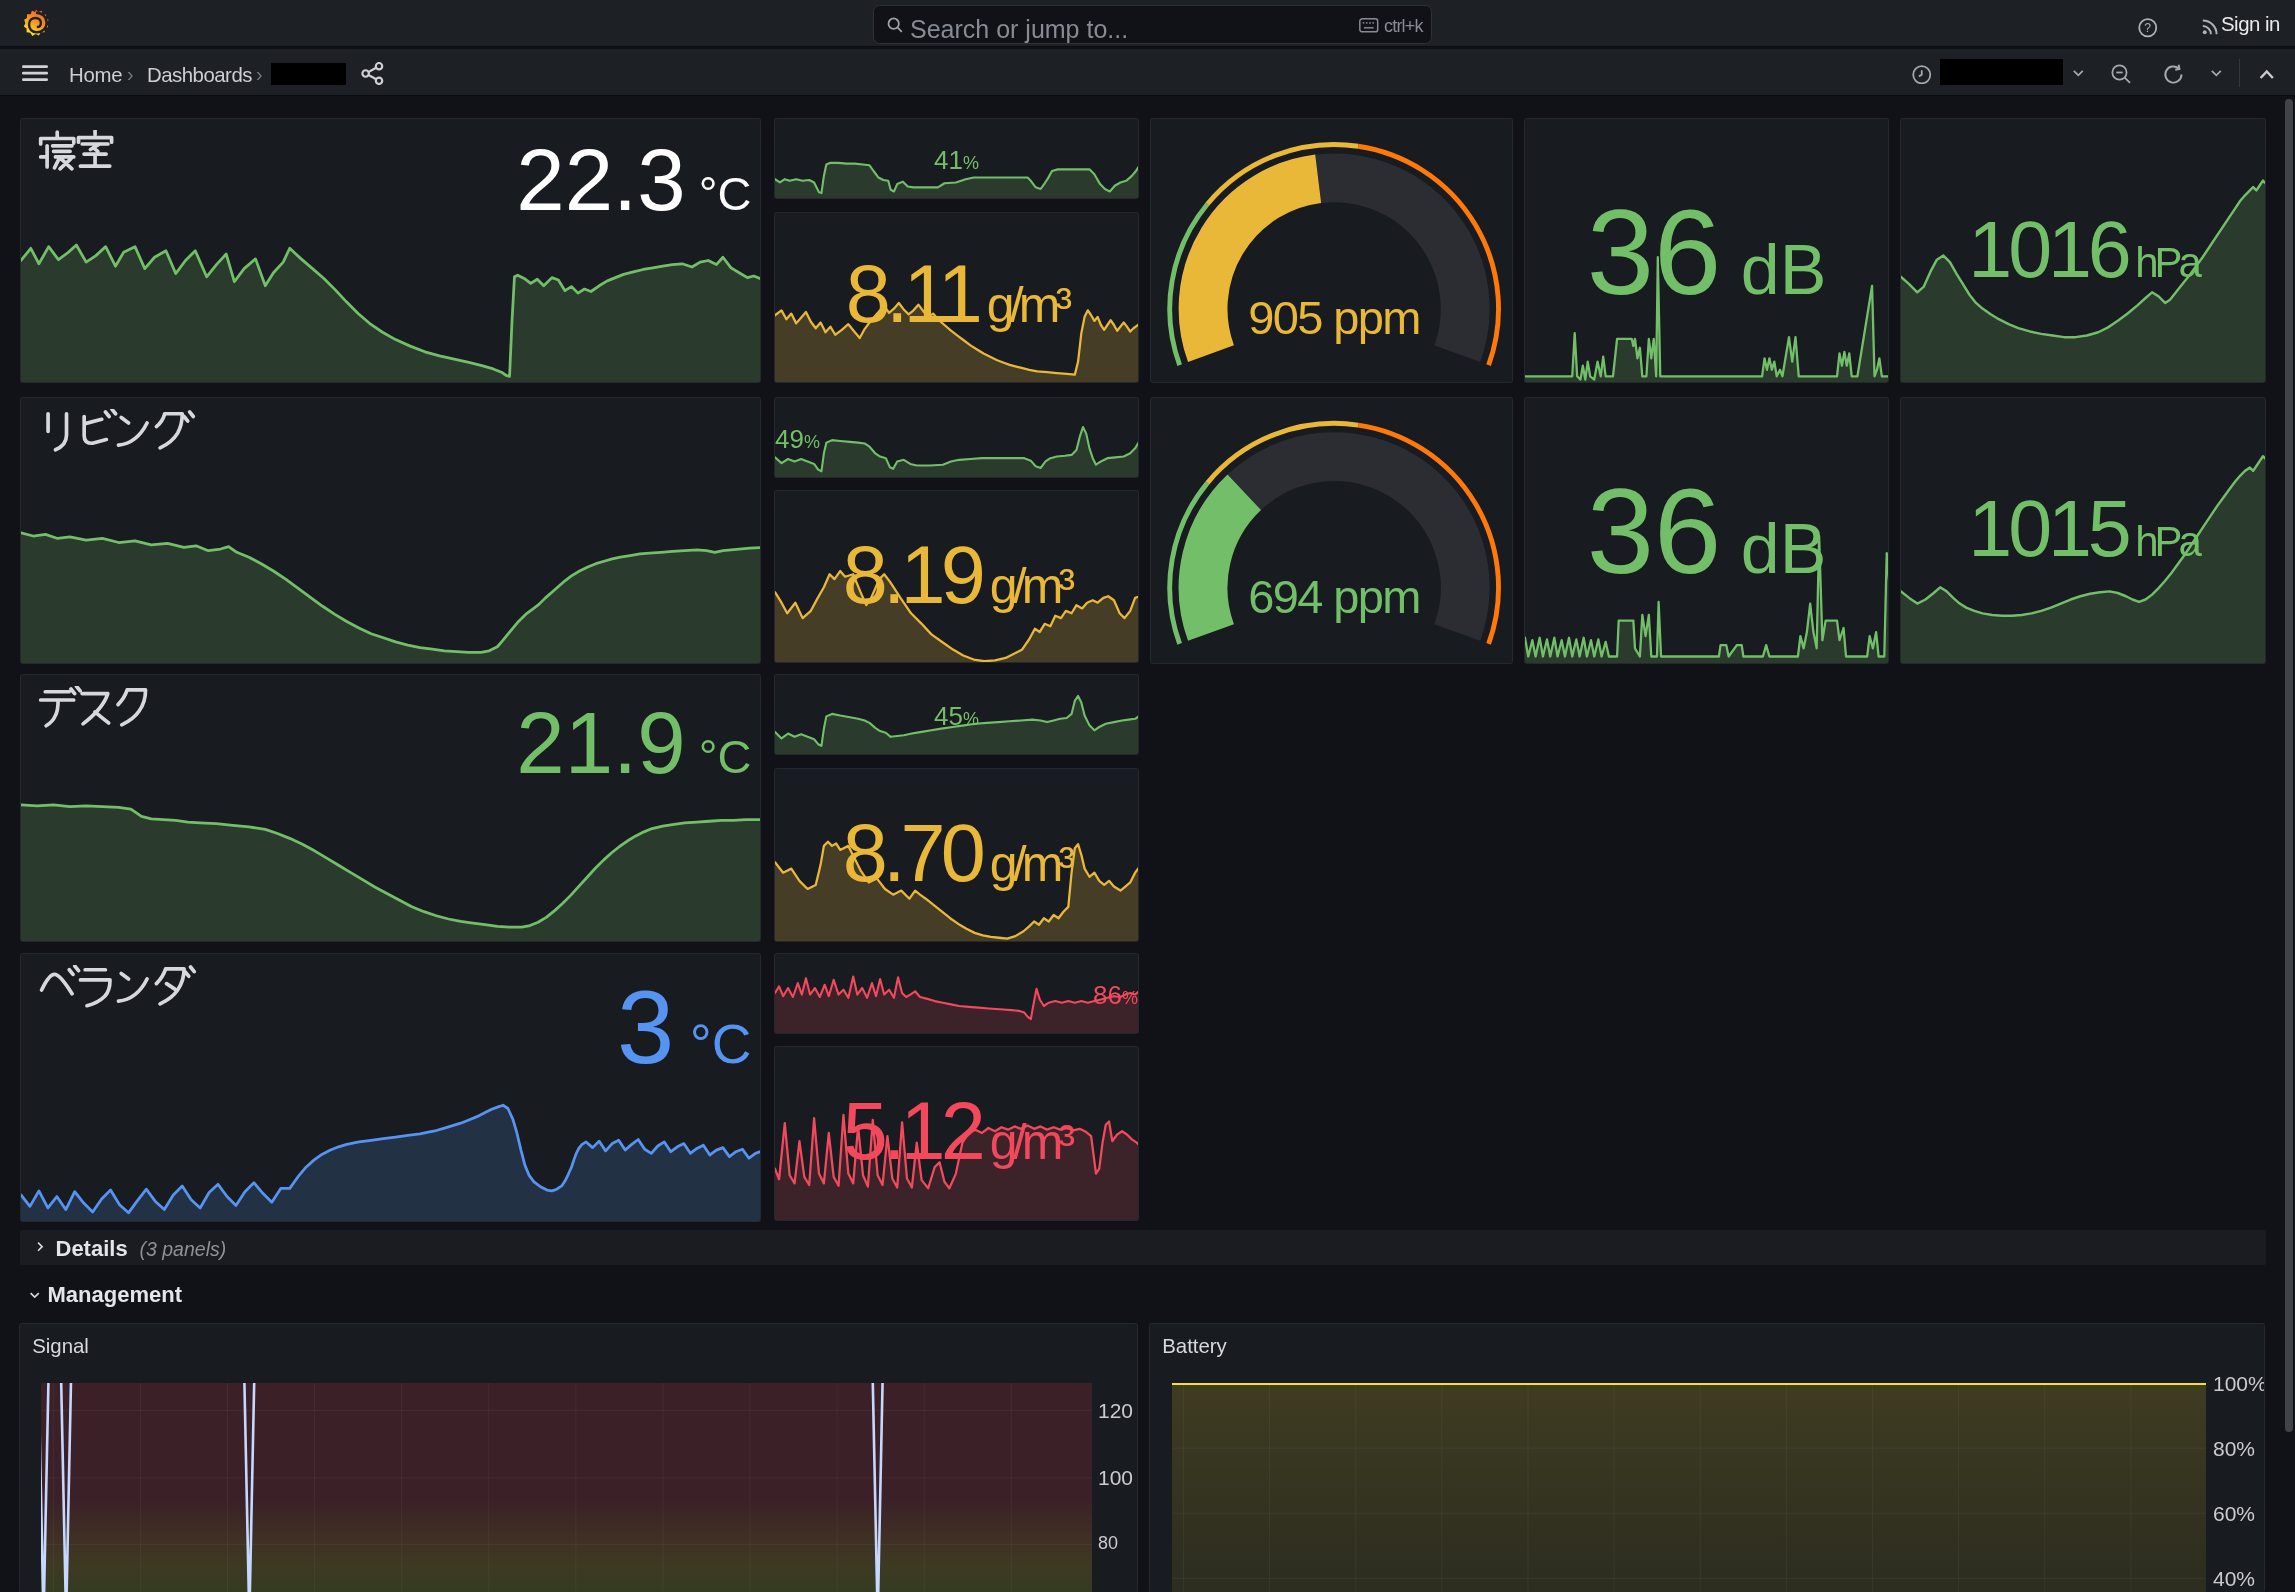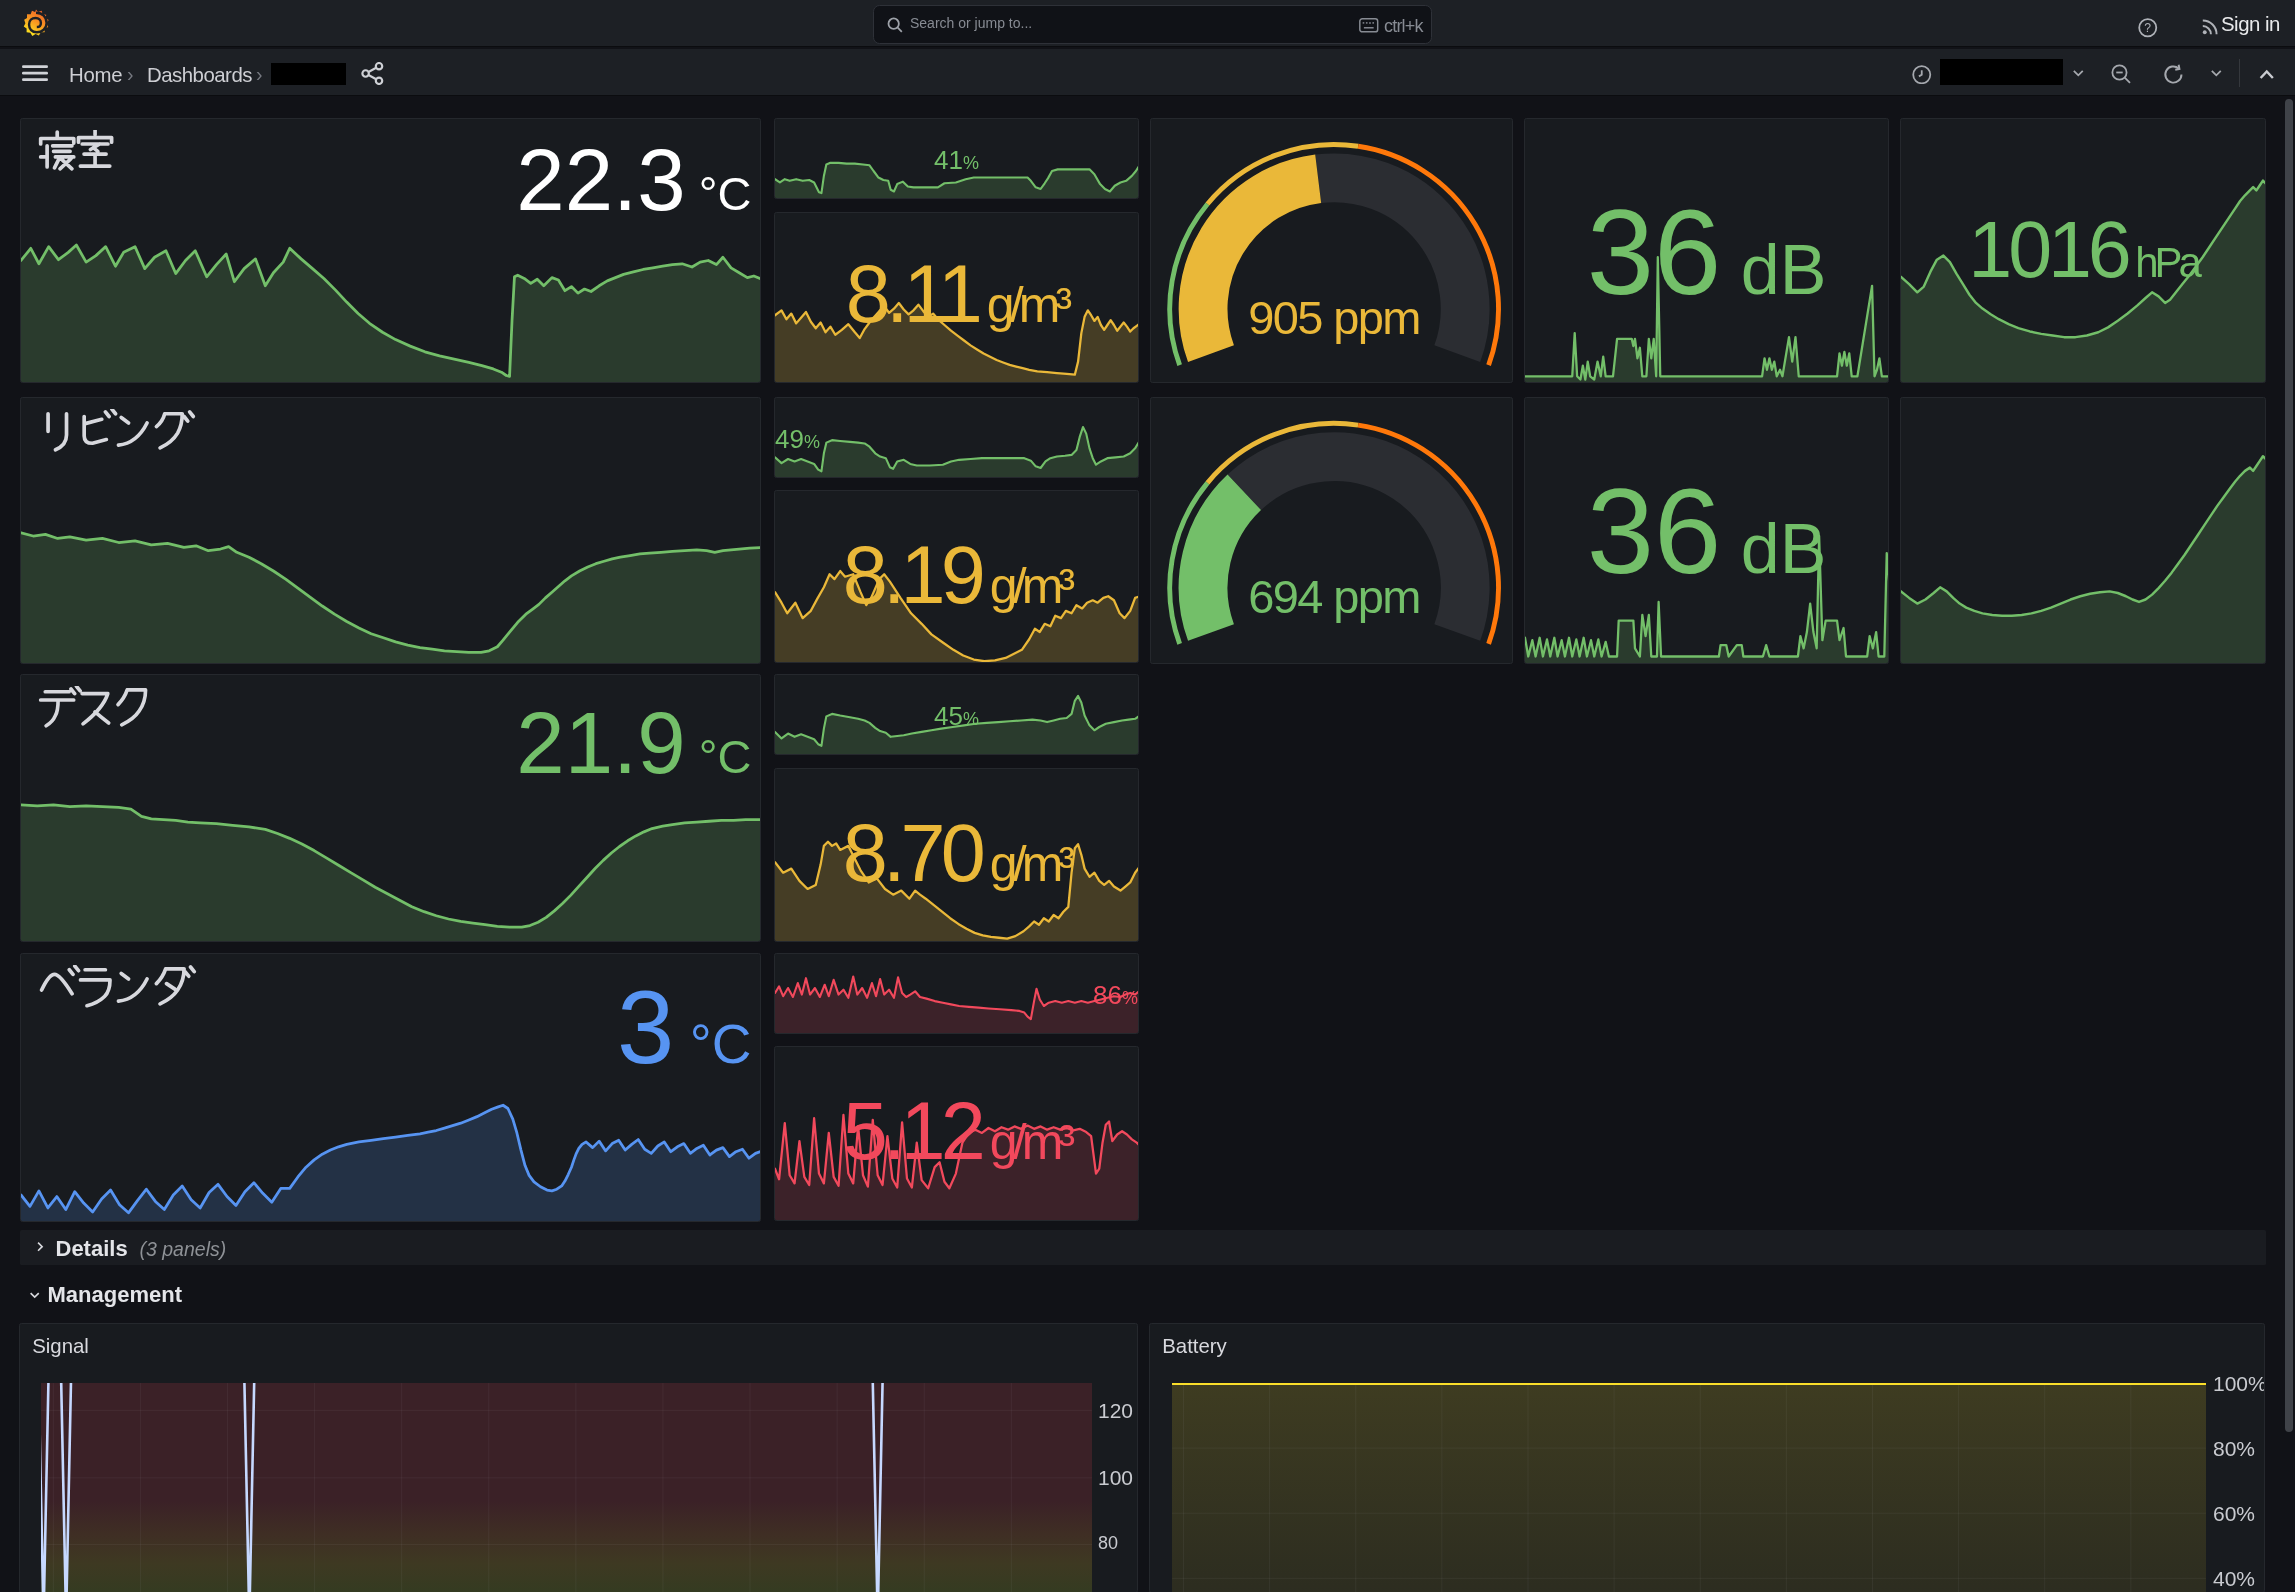--- a/index.html
+++ b/index.html
@@ -20,21 +20,21 @@
           </linearGradient>
         </defs>
     <path d="M17,3 L19.5,6 L24,4.5 L25,9 L29.5,9.5 L29,13.5 L32.5,16 L30,20 L32,24.5 L28,26.5 L27.5,31 L23,31 L20.5,35 L16.5,33 L12.5,35.5 L10,31.5 L5.5,31 L5.5,26.5 L2,24 L4,20 L2.5,15.5 L6,13.5 L6,9 L10.5,9 L12,4.5 L16,6 Z" fill="url(#gl)"></path>
     <path d="M17,7 C25,7 30,12.5 30,19.5 C30,26.5 24.5,31 18,31 C12,31 8.5,27 8.5,21.5 C8.5,16.5 12,13.5 16.5,13.5 C20.5,13.5 23,16 23,19.5 C23,22.5 21,24.5 18,24.5" fill="none" stroke="#1d2025" stroke-width="3"></path>
   </svg>
   <div style="position:absolute;left:873px;top:4.9px;width:559px;height:39px;background:#101217;border:0.8px solid #2E3138;border-radius:6.5px">
     <svg width="16.3" height="16.3" viewBox="0 0 22 22" style="position:absolute;left:13px;top:11.4px">
           <circle cx="9" cy="9" r="7" stroke="#9EA2A9" stroke-width="2.4" fill="none"></circle>
           <line x1="14.5" y1="14.5" x2="20" y2="20" stroke="#9EA2A9" stroke-width="2.4"></line>
         </svg>
-    <div style="position:absolute;left:36px;top:9px;font-size:14px;color:#878B93">Search or jump to...</div>
+    <div style="position:absolute;left:36px;top:9px;font-size:25px;color:#878B93">Search or jump to...</div>
     <svg width="19.5" height="14.7" viewBox="0 0 24 18" style="position:absolute;left:485px;top:12.2px">
           <rect x="1" y="1" width="22" height="16" rx="3" stroke="#878B93" stroke-width="1.8" fill="none"></rect>
           <g stroke="#878B93" stroke-width="1.8">
             <line x1="4.5" y1="6" x2="6.5" y2="6"></line>
             <line x1="8.5" y1="6" x2="10.5" y2="6"></line>
             <line x1="12.5" y1="6" x2="14.5" y2="6"></line>
             <line x1="16.5" y1="6" x2="18.5" y2="6"></line>
             <line x1="6" y1="12" x2="18" y2="12"></line>
           </g>
         </svg>
@@ -263,20 +263,21 @@
       </svg>
     </div>
     <div class="panel" style="left:1900px;top:118px;width:366px;height:265px">
       <div class="val" style="left:0;right:0;text-align:center;top:91px;color:#73BF69;font-size:79px;letter-spacing:-4.1px">1016<span style="font-size:42px"> hPa</span></div>
       <svg class="spark" width="366" height="265" viewBox="0 0 449 325" preserveAspectRatio="none">
         <path d="M0.0,325 L0.0,196.0 L10.0,205.0 L20.0,215.0 L28.0,208.0 L36.0,190.0 L44.0,175.0 L52.0,170.0 L60.0,178.0 L68.0,192.0 L76.0,205.0 L84.0,218.0 L92.0,228.0 L100.0,235.0 L110.0,242.0 L120.0,248.0 L132.0,254.0 L144.0,259.0 L158.0,263.0 L172.0,266.0 L186.0,268.0 L200.0,270.0 L214.0,270.0 L228.0,268.0 L242.0,264.0 L254.0,258.0 L266.0,250.0 L278.0,241.0 L290.0,231.0 L300.0,222.0 L308.0,215.0 L316.0,220.0 L324.0,228.0 L330.0,224.0 L338.0,214.0 L346.0,204.0 L354.0,194.0 L362.0,183.0 L370.0,172.0 L378.0,160.0 L386.0,148.0 L394.0,136.0 L402.0,124.0 L410.0,112.0 L416.0,103.0 L422.0,96.0 L428.0,90.0 L432.0,86.0 L436.0,90.0 L440.0,84.0 L444.0,78.0 L448.0,82.0 L448.0,325 Z" fill="rgba(115,191,105,0.20)"></path>
         <polyline points="0.0,196.0 10.0,205.0 20.0,215.0 28.0,208.0 36.0,190.0 44.0,175.0 52.0,170.0 60.0,178.0 68.0,192.0 76.0,205.0 84.0,218.0 92.0,228.0 100.0,235.0 110.0,242.0 120.0,248.0 132.0,254.0 144.0,259.0 158.0,263.0 172.0,266.0 186.0,268.0 200.0,270.0 214.0,270.0 228.0,268.0 242.0,264.0 254.0,258.0 266.0,250.0 278.0,241.0 290.0,231.0 300.0,222.0 308.0,215.0 316.0,220.0 324.0,228.0 330.0,224.0 338.0,214.0 346.0,204.0 354.0,194.0 362.0,183.0 370.0,172.0 378.0,160.0 386.0,148.0 394.0,136.0 402.0,124.0 410.0,112.0 416.0,103.0 422.0,96.0 428.0,90.0 432.0,86.0 436.0,90.0 440.0,84.0 444.0,78.0 448.0,82.0" fill="none" stroke="#73BF69" stroke-width="3.0" stroke-linejoin="round" stroke-linecap="round"></polyline>
       </svg>
     </div>
     <div class="panel" style="left:1900px;top:397px;width:366px;height:267px">
+      <div class="val" style="left:0;right:0;text-align:center;top:91px;color:#73BF69;font-size:79px;letter-spacing:-4.1px">1015<span style="font-size:42px"> hPa</span></div>
       <svg class="spark" width="366" height="267" viewBox="0 0 449 328" preserveAspectRatio="none">
         <path d="M0.0,328 L0.0,240.0 L10.0,248.0 L20.0,255.0 L30.0,250.0 L40.0,242.0 L48.0,235.0 L56.0,240.0 L64.0,248.0 L72.0,255.0 L80.0,260.0 L90.0,264.0 L100.0,267.0 L112.0,269.0 L124.0,270.0 L136.0,270.0 L148.0,269.0 L160.0,267.0 L172.0,264.0 L184.0,260.0 L196.0,255.0 L208.0,250.0 L220.0,246.0 L232.0,243.0 L244.0,241.0 L256.0,240.0 L266.0,242.0 L276.0,246.0 L284.0,250.0 L292.0,253.0 L300.0,250.0 L308.0,244.0 L316.0,236.0 L324.0,227.0 L332.0,217.0 L340.0,206.0 L348.0,195.0 L356.0,183.0 L364.0,171.0 L372.0,159.0 L380.0,147.0 L388.0,135.0 L396.0,124.0 L404.0,113.0 L410.0,105.0 L416.0,98.0 L422.0,92.0 L428.0,88.0 L432.0,92.0 L436.0,86.0 L440.0,80.0 L444.0,74.0 L448.0,78.0 L448.0,328 Z" fill="rgba(115,191,105,0.20)"></path>
         <polyline points="0.0,240.0 10.0,248.0 20.0,255.0 30.0,250.0 40.0,242.0 48.0,235.0 56.0,240.0 64.0,248.0 72.0,255.0 80.0,260.0 90.0,264.0 100.0,267.0 112.0,269.0 124.0,270.0 136.0,270.0 148.0,269.0 160.0,267.0 172.0,264.0 184.0,260.0 196.0,255.0 208.0,250.0 220.0,246.0 232.0,243.0 244.0,241.0 256.0,240.0 266.0,242.0 276.0,246.0 284.0,250.0 292.0,253.0 300.0,250.0 308.0,244.0 316.0,236.0 324.0,227.0 332.0,217.0 340.0,206.0 348.0,195.0 356.0,183.0 364.0,171.0 372.0,159.0 380.0,147.0 388.0,135.0 396.0,124.0 404.0,113.0 410.0,105.0 416.0,98.0 422.0,92.0 428.0,88.0 432.0,92.0 436.0,86.0 440.0,80.0 444.0,74.0 448.0,78.0" fill="none" stroke="#73BF69" stroke-width="3.0" stroke-linejoin="round" stroke-linecap="round"></polyline>
       </svg>
     </div>
     <div class="panel" style="left:19px;top:1323px;width:1119px;height:270px">
       <div class="ptitle">Signal</div>
       <div style="position:absolute;left:21px;top:59px;width:1051px;height:210px;background:linear-gradient(180deg,#3B2127 0%,#3B2127 56%,#3F2E24 72%,#3E3922 86%,#343B21 100%)">
         <svg width="1051" height="210" style="position:absolute;left:0;top:0" viewBox="0 0 1291 258">
           <line x1="15" y1="0" x2="15" y2="258" stroke="rgba(204,204,220,0.08)" stroke-width="1"></line>

